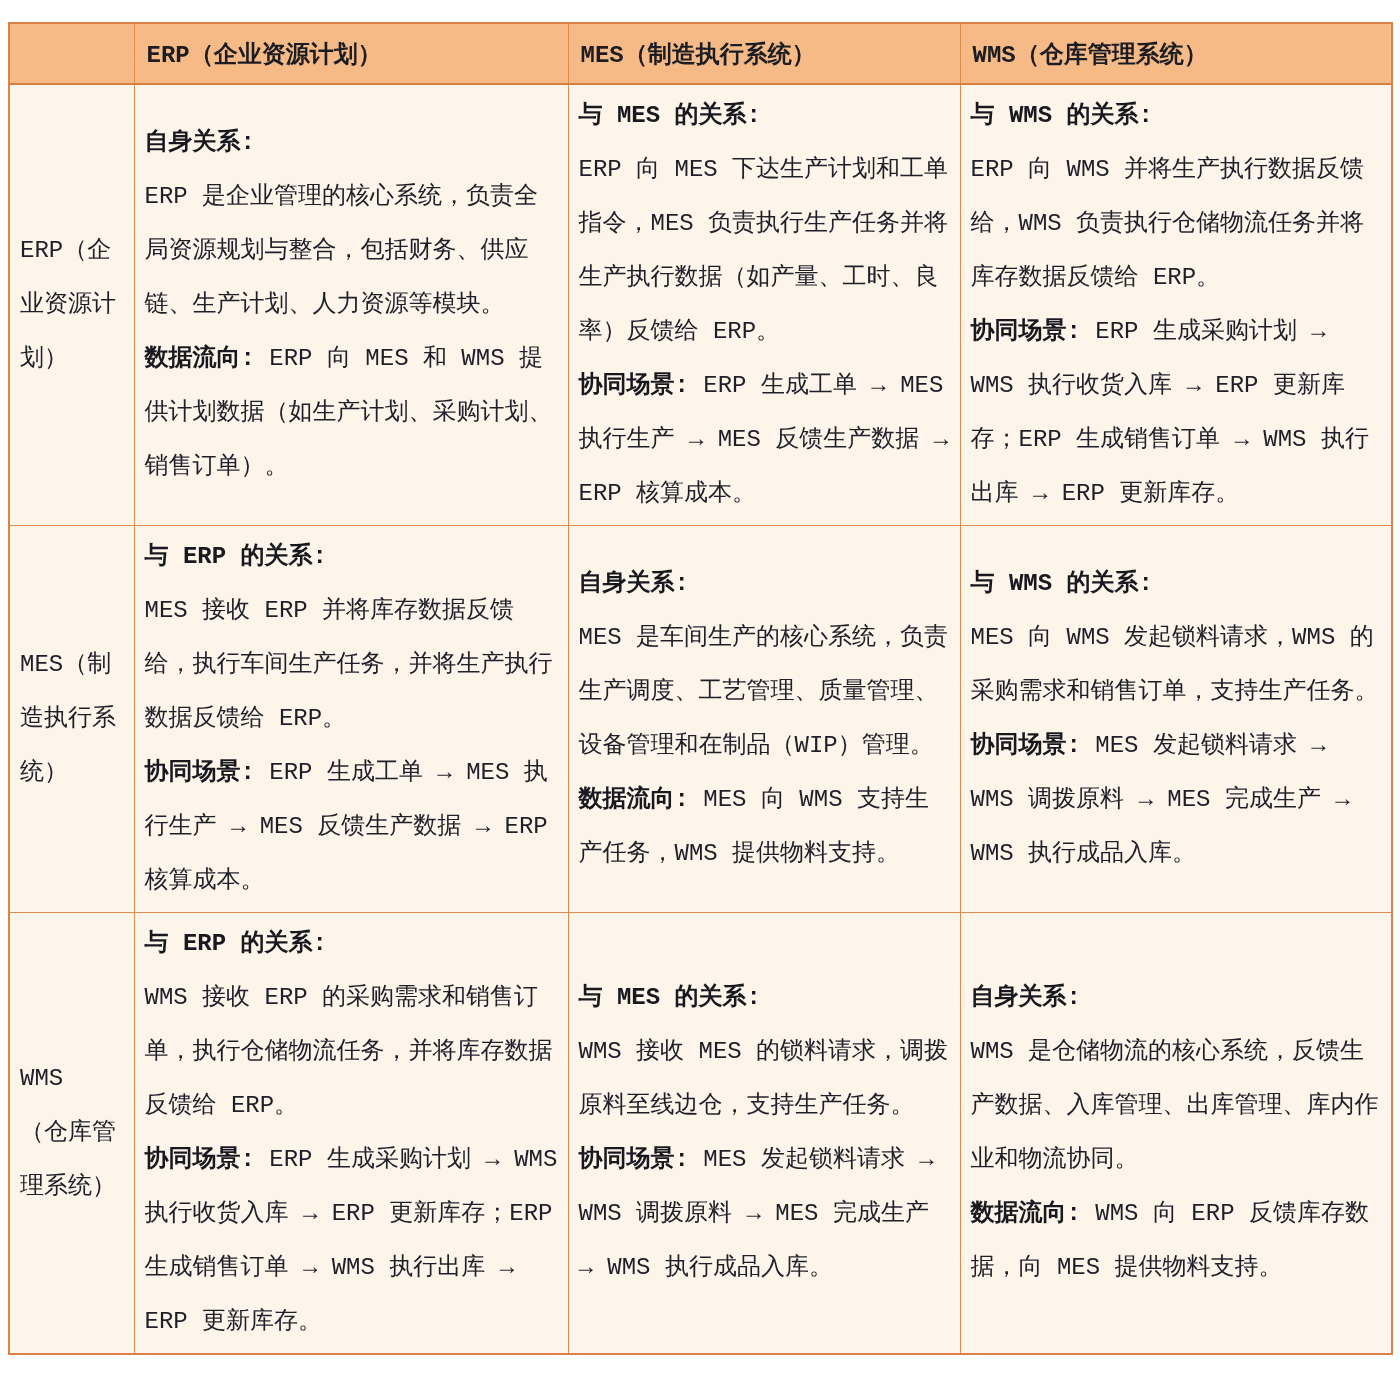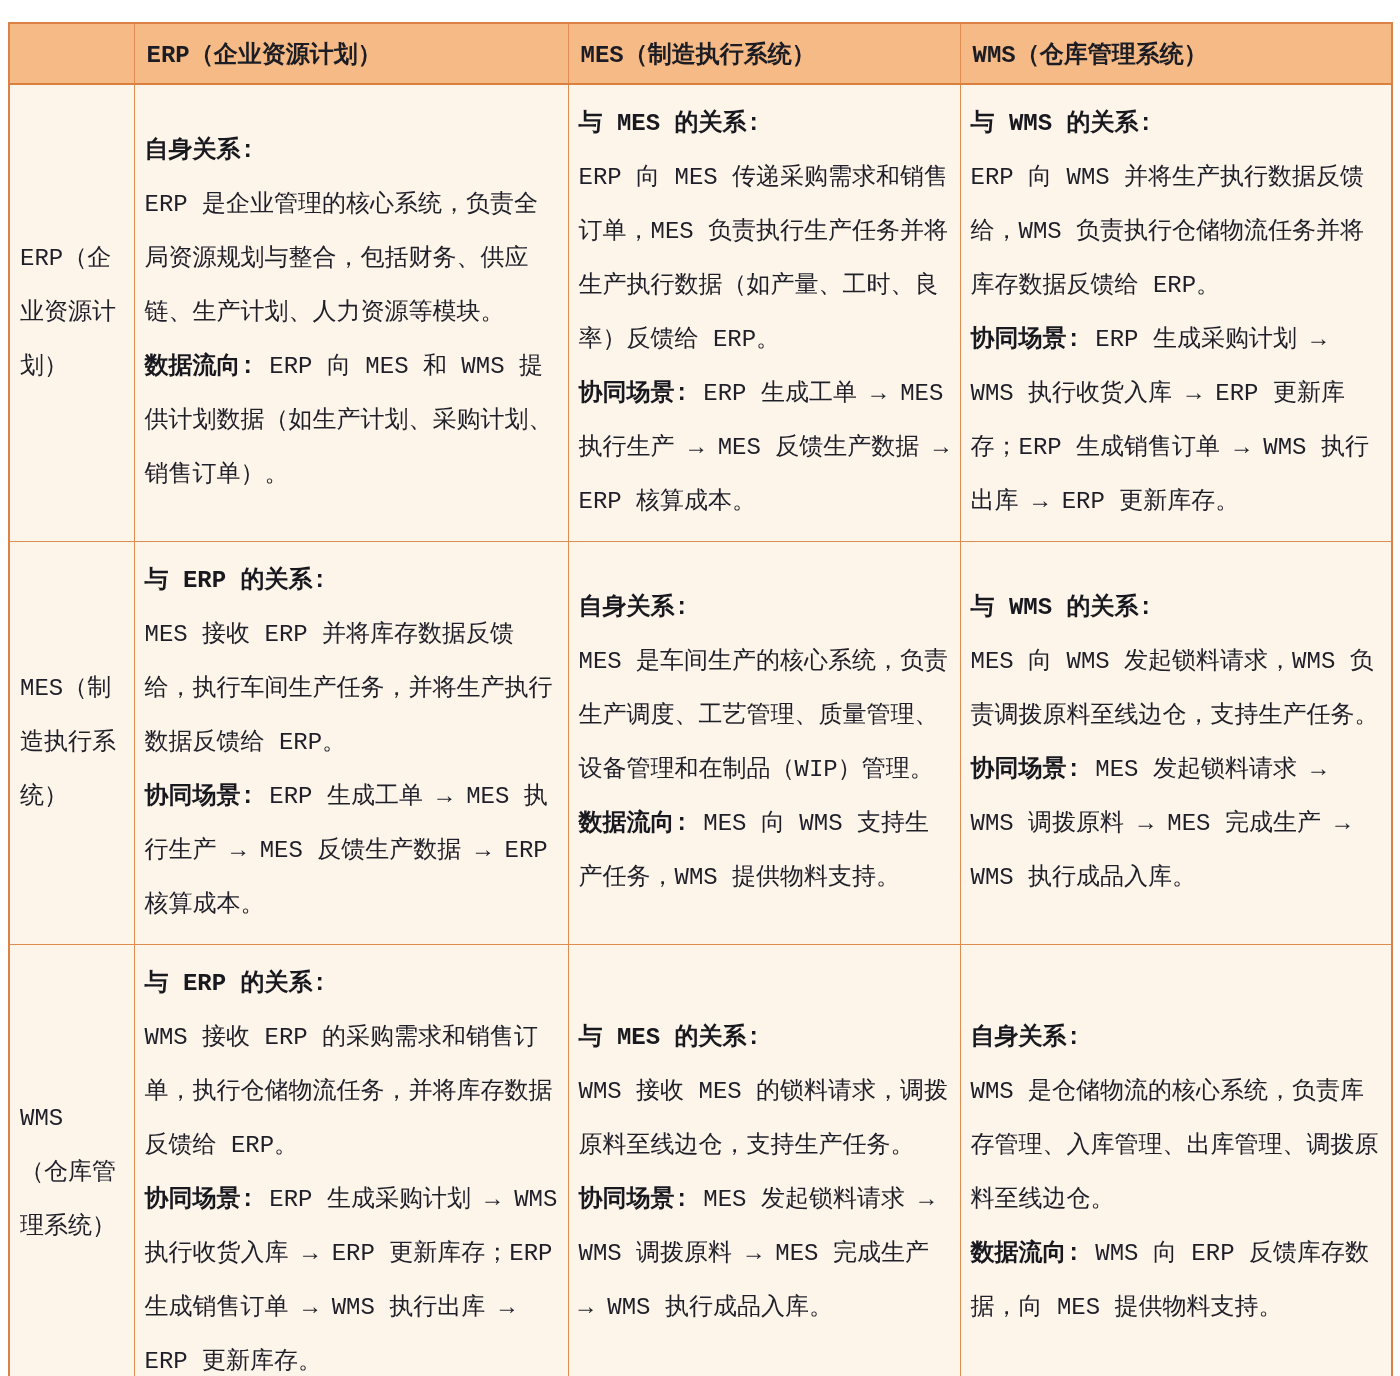--- a/index.html
+++ b/index.html
@@ -39,21 +39,21 @@
     height: 61px;
     text-align: left;
     padding: 0 12px;
     font-size: 24px;
     font-weight: bold;
     color: #1c1c24;
     border-bottom: 2px solid #d9803e;
   }
   tbody td {
     background: #fdf4ea;
-    padding: 12px 10px;
+    padding: 4px 10px;
     font-size: 24px;
     line-height: 54px;
   }
   tr.r1 td { height: 436px; }
   tr.r2 td { height: 386px; }
   tr.r3 td { height: 435px; }
 
   td.row-label {
     padding: 0 10px;
   }
@@ -88,21 +88,21 @@
     <tbody>
       <tr class="r1">
         <td class="row-label">ERP（企业资源计划）</td>
         <td>
           <p><b>自身关系:</b></p>
           <p>ERP 是企业管理的核心系统，负责全局资源规划与整合，包括财务、供应链、生产计划、人力资源等模块。</p>
           <p><b>数据流向:</b><span> ERP 向 MES 和 WMS 提供计划数据（如生产计划、采购计划、销售订单）。</span></p>
         </td>
         <td>
           <p><b>与 MES 的关系:</b></p>
-          <p>ERP 向 MES 传递采购需求和销售订单，MES 负责执行生产任务并将生产执行数据（如产量、工时、良率）反馈给 ERP。</p>
+          <p>ERP 向 MES 下达生产计划和工单指令，MES 负责执行生产任务并将生产执行数据（如产量、工时、良率）反馈给 ERP。</p>
           <p><b>协同场景:</b><span> ERP 生成工单 → MES 执行生产 → MES 反馈生产数据 → ERP 核算成本。</span></p>
         </td>
         <td>
           <p><b>与 WMS 的关系:</b></p>
           <p>ERP 向 WMS 并将生产执行数据反馈给，WMS 负责执行仓储物流任务并将库存数据反馈给 ERP。</p>
           <p><b>协同场景:</b><span> ERP 生成采购计划 → WMS 执行收货入库 → ERP 更新库存；ERP 生成销售订单 → WMS 执行出库 → ERP 更新库存。</span></p>
         </td>
       </tr>
       <tr class="r2">
         <td class="row-label">MES（制造执行系统）</td>
@@ -111,37 +111,37 @@
           <p>MES 接收 ERP 并将库存数据反馈给，执行车间生产任务，并将生产执行数据反馈给 ERP。</p>
           <p><b>协同场景:</b><span> ERP 生成工单 → MES 执行生产 → MES 反馈生产数据 → ERP 核算成本。</span></p>
         </td>
         <td>
           <p><b>自身关系:</b></p>
           <p>MES 是车间生产的核心系统，负责生产调度、工艺管理、质量管理、设备管理和在制品（WIP）管理。</p>
           <p><b>数据流向:</b><span> MES 向 WMS 支持生产任务，WMS 提供物料支持。</span></p>
         </td>
         <td>
           <p><b>与 WMS 的关系:</b></p>
-          <p>MES 向 WMS 发起锁料请求，WMS 负责调拨原料至线边仓，支持生产任务。</p>
+          <p>MES 向 WMS 发起锁料请求，WMS 的采购需求和销售订单，支持生产任务。</p>
           <p><b>协同场景:</b><span> MES 发起锁料请求 → WMS 调拨原料 → MES 完成生产 → WMS 执行成品入库。</span></p>
         </td>
       </tr>
       <tr class="r3">
         <td class="row-label">WMS （仓库管理系统）</td>
         <td>
           <p><b>与 ERP 的关系:</b></p>
           <p>WMS 接收 ERP 的采购需求和销售订单，执行仓储物流任务，并将库存数据反馈给 ERP。</p>
           <p><b>协同场景:</b><span> ERP 生成采购计划 → WMS 执行收货入库 → ERP 更新库存；ERP 生成销售订单 → WMS 执行出库 → ERP 更新库存。</span></p>
         </td>
         <td>
           <p><b>与 MES 的关系:</b></p>
           <p>WMS 接收 MES 的锁料请求，调拨原料至线边仓，支持生产任务。</p>
           <p><b>协同场景:</b><span> MES 发起锁料请求 → WMS 调拨原料 → MES 完成生产 → WMS 执行成品入库。</span></p>
         </td>
         <td>
           <p><b>自身关系:</b></p>
-          <p>WMS 是仓储物流的核心系统，负责库存管理、入库管理、出库管理、调拨原料至线边仓。</p>
+          <p>WMS 是仓储物流的核心系统，反馈生产数据、入库管理、出库管理、库内作业和物流协同。</p>
           <p><b>数据流向:</b><span> WMS 向 ERP 反馈库存数据，向 MES 提供物料支持。</span></p>
         </td>
       </tr>
     </tbody>
   </table>
 </div>
 
 </body></html>

